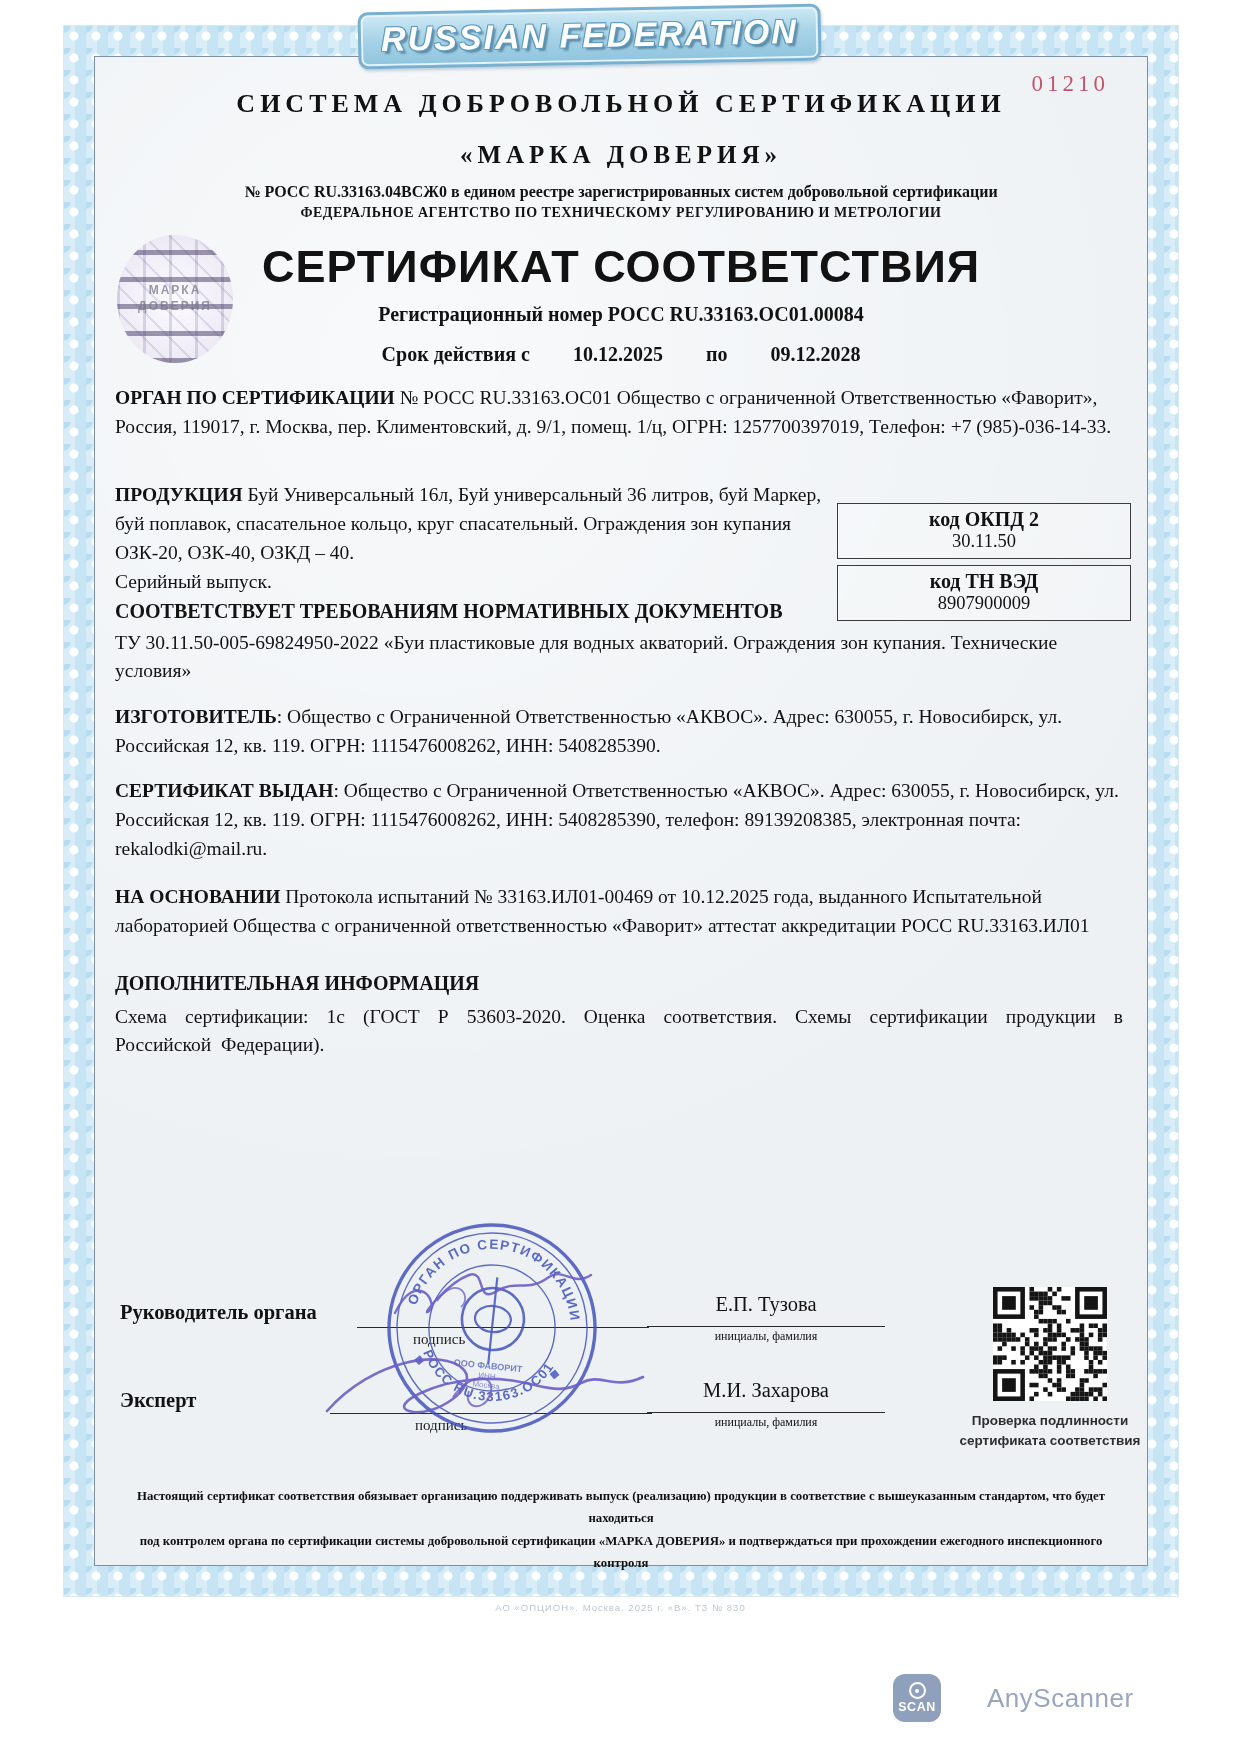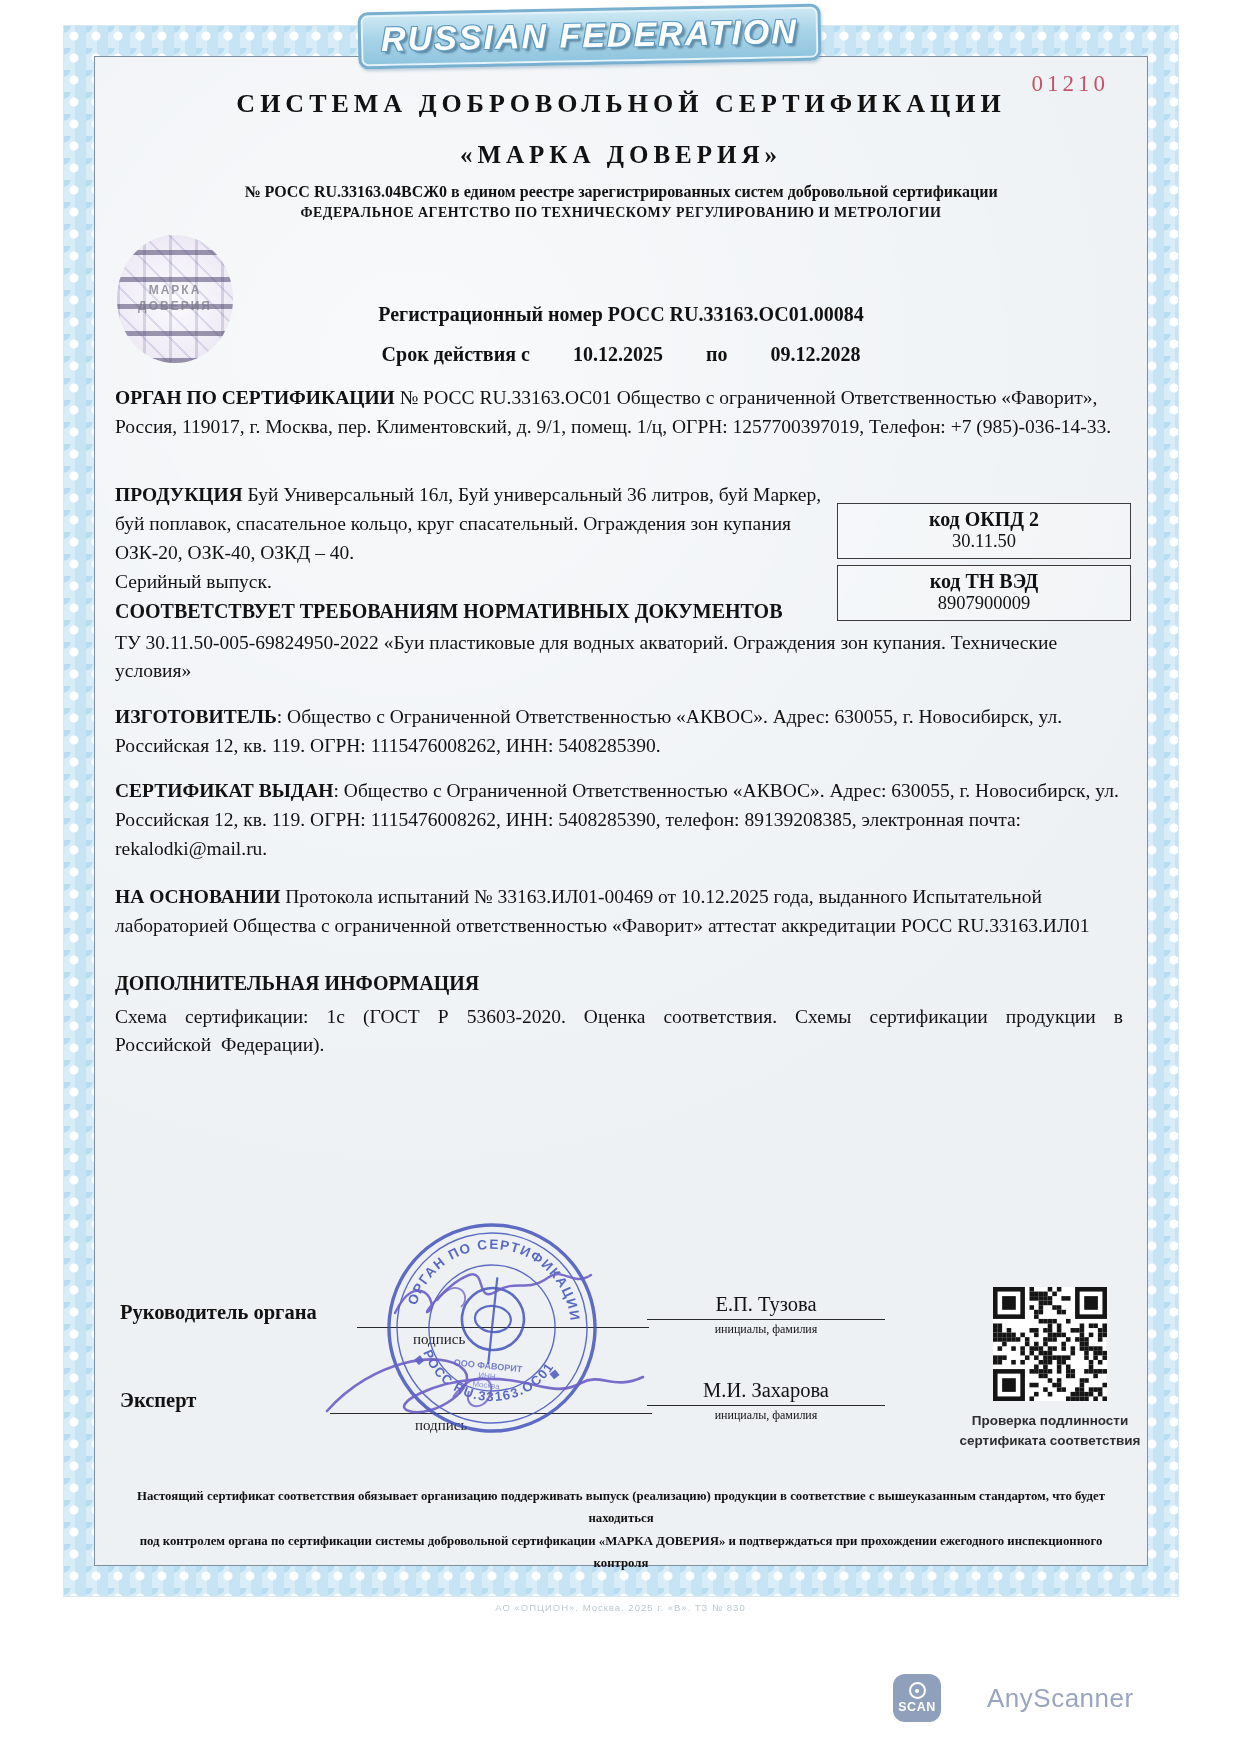--- a/index.html
+++ b/index.html
@@ -96,21 +96,21 @@
   .sig-label{position:absolute;left:25px;font-size:20.5px;font-weight:700;}
   .sig-label-head{top:1244px;}
   .sig-label-expert{top:1332px;}
   .sig-line{position:absolute;border-top:1.6px solid #2a2a2a;}
   .line-sign1{left:262px;top:1270px;width:292px;}
   .line-sign2{left:235px;top:1356px;width:322px;}
   .sig-caption{position:absolute;font-size:15px;color:#222;}
   .cap-sign1{left:318px;top:1274px;}
   .cap-sign2{left:320px;top:1360px;}
   .name-block{position:absolute;left:552px;width:238px;text-align:center;}
-  .name-block .nm{font-size:20.5px;border-bottom:1.6px solid #2a2a2a;padding-bottom:3px;display:block;}
+  .name-block .nm{font-size:20.5px;border-bottom:1.6px solid #2a2a2a;padding-bottom:10px;display:block;}
   .name-block .nc{font-size:12px;display:block;padding-top:2px;}
   .nb-head{top:1236px;}
   .nb-expert{top:1322px;}
   .stamp-wrap{position:absolute;left:288px;top:1162px;width:218px;height:218px;transform:rotate(6deg);opacity:.92;}
   .sig-svg{position:absolute;}
   .sig-svg1{left:282px;top:1196px;}
   .sig-svg2{left:218px;top:1282px;}
   
   .qr{position:absolute;left:898px;top:1230px;width:114px;height:114px;background:#fff;}
   .qr-caption{
@@ -158,20 +158,21 @@
     <div class="centered h-system1">СИСТЕМА ДОБРОВОЛЬНОЙ СЕРТИФИКАЦИИ</div>
     <div class="centered h-system2">«МАРКА ДОВЕРИЯ»</div>
     <div class="centered registry-line">№ РОСС RU.33163.04ВСЖ0 в едином реестре зарегистрированных систем добровольной сертификации</div>
     <div class="centered agency-line">ФЕДЕРАЛЬНОЕ АГЕНТСТВО ПО ТЕХНИЧЕСКОМУ РЕГУЛИРОВАНИЮ И МЕТРОЛОГИИ</div>
 
     <div class="hologram">
       <span>МАРКА</span>
       <span>ДОВЕРИЯ</span>
     </div>
 
+    <div class="centered cert-title">СЕРТИФИКАТ СООТВЕТСТВИЯ</div>
     <div class="centered reg-num">Регистрационный номер РОСС RU.33163.ОС01.00084</div>
 
     <div class="centered validity">
       <span>Срок действия с</span><span class="gap"></span>
       <span>10.12.2025</span><span class="gap"></span>
       <span>по</span><span class="gap"></span>
       <span>09.12.2028</span>
     </div>
 
     <div class="para p-organ"><b>ОРГАН ПО СЕРТИФИКАЦИИ</b><span> № РОСС RU.33163.ОС01 Общество с ограниченной Ответственностью «Фаворит», Россия, 119017, г. Москва, пер. Климентовский, д. 9/1, помещ. 1/ц, ОГРН: 1257700397019, Телефон: +7 (985)-036-14-33.</span></div>

